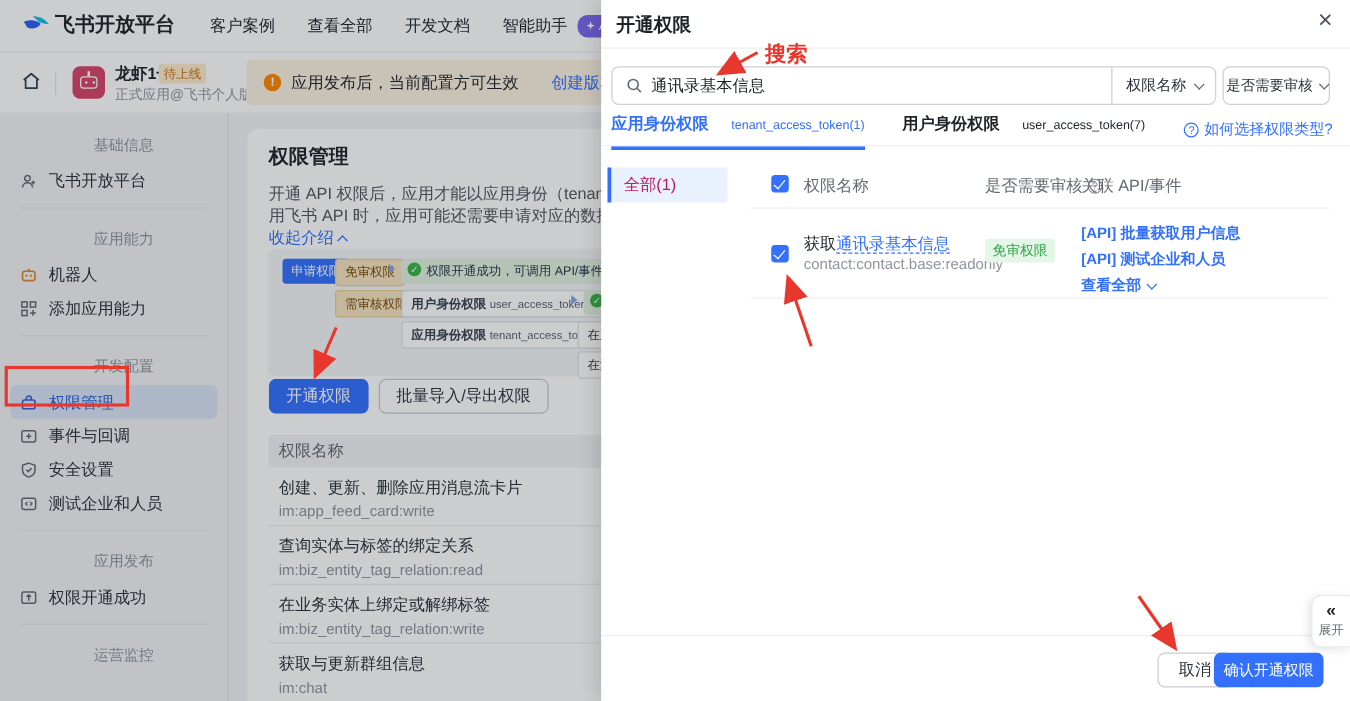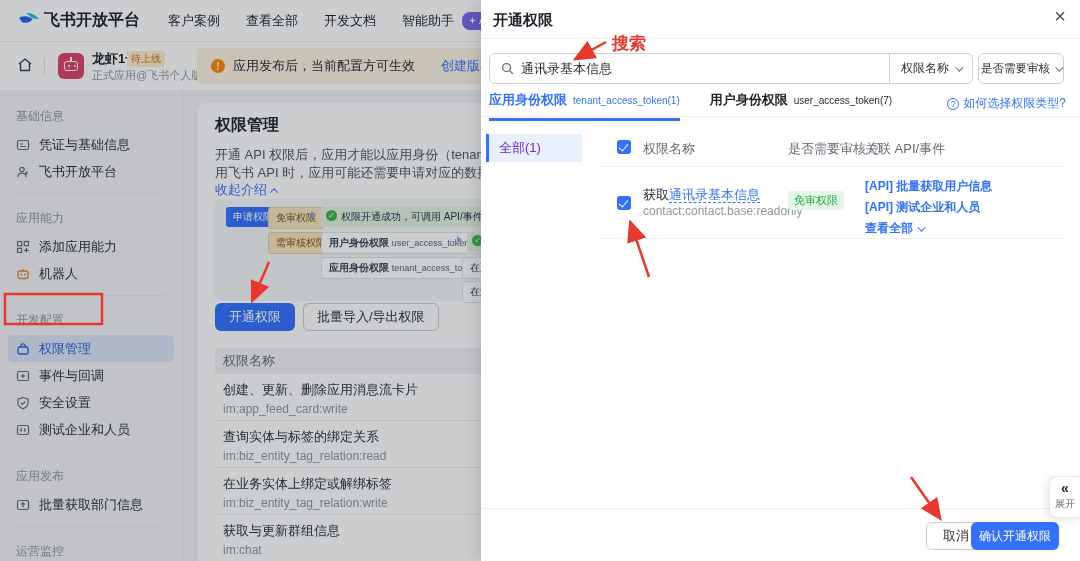--- a/index.html
+++ b/index.html
@@ -31,21 +31,21 @@
   .app-sub { position:absolute; left:92px; top:26px; font-size:11px; color:#8f959e; }
   .notice { position:absolute; left:197px; top:6px; height:36px; width:600px; background:#fdf3e1; border-radius:4px;
             display:flex; align-items:center; padding:0 14px; gap:8px; }
   .notice-ic { width:14px; height:14px; border-radius:50%; background:#f80; color:#fff; font-size:10px; font-weight:bold;
                display:flex; align-items:center; justify-content:center; }
   .notice-text { font-size:13px; color:#1f2329; }
   .notice-link { font-size:13px; color:#3370ff; margin-left:18px; cursor:pointer; }
 
   
   .sidebar { position:absolute; top:90px; left:0; width:183px; bottom:0; border-right:1px solid #e2e4e7; padding-top:10px; }
-  .sec-title { font-size:12px; color:#8f959e; padding:8px 0 6px 16px; }
+  .sec-title { font-size:12px; color:#8f959e; padding:8px 0 6px 16px;text-align:center; }
   .side-item { display:flex; align-items:center; gap:9px; height:27px; margin:0 8px; padding-left:8px;
                font-size:13px; color:#2b3138; border-radius:5px; cursor:pointer; position:relative; }
   .side-item svg { flex:none; color:#646a73; }
   .side-item.active { background:#dbe5f8; color:#3062d4; }
   .side-item.active svg { color:#3062d4; }
   .side-div { height:1px; background:#e8eaec; margin:8px 16px; }
   .robot-svg { color:#d8862a !important; }
 
   
   .card { position:absolute; left:198px; top:103px; width:880px; height:470px; background:#fff; border-radius:8px 8px 0 0; }
@@ -100,31 +100,31 @@
   .sg-div { width:1px; height:29px; background:#cdd0d5; }
   .sg-select { width:82px; display:flex; align-items:center; justify-content:center; gap:6px; font-size:12px;
                color:#2b3138; cursor:pointer; }
   .filter2 { position:absolute; left:497px; top:53px; width:86px; height:31px; border:1px solid #cdd0d5; border-radius:6px;
              display:flex; align-items:center; justify-content:center; gap:5px; font-size:11.5px; color:#2b3138; cursor:pointer; }
   .chev-gray { color:#646a73; }
 
   .tabs { position:absolute; left:8px; top:90px; display:flex; gap:30px; }
   .tab { padding-bottom:9px; cursor:pointer; white-space:nowrap; }
   .tab .tl { font-size:13px; font-weight:bold; }
-  .tab .ts { font-size:10px; margin-left:6px; }
+  .tab .ts { font-size:10px; margin-left:18px; }
   .tab.active { color:#3370ff; border-bottom:3px solid #3370ff; }
   .tab.idle { color:#1f2329; }
   .help-link { position:absolute; right:14px; top:95px; font-size:12px; color:#3370ff; cursor:pointer;
                display:flex; align-items:center; gap:4px; }
   .qmark { display:inline-flex; width:12px; height:12px; border:1px solid currentColor; border-radius:50%;
            font-size:9px; align-items:center; justify-content:center; }
 
   .cat { position:absolute; left:5px; width:96px; height:28px; line-height:28px; font-size:13px; padding-left:13px;
          cursor:pointer; }
-  .cat.active { background:#e9f0fe; color:#6d28d9; border-left:3px solid #3370ff; padding-left:10px; }
+  .cat.active { background:#e9f0fe; color:#be185d; border-left:3px solid #3370ff; padding-left:10px; }
 
   .checkbox { position:absolute; width:14px; height:14px; background:#3370ff; border-radius:3px; cursor:pointer; }
   .checkbox:before { content:""; position:absolute; left:3.5px; top:1.5px; width:4px; height:8px;
                      border-right:1.8px solid #fff; border-bottom:1.8px solid #fff; transform:rotate(40deg); }
   .dw-col { font-size:13px; color:#646a73; position:absolute; display:flex; align-items:center; gap:4px; }
   .q-gray { color:#8f959e; }
   .dw-name { position:absolute; left:162px; top:186px; font-size:13px; }
   .dw-name .hl { color:#3370ff; border-bottom:1px dashed #3370ff; }
   .dw-code { position:absolute; left:162px; top:204px; font-size:12px; color:#8f959e; }
   .audit-badge { position:absolute; left:307px; top:191px; background:#e4f6e6; color:#2ea44a; font-size:11px;
@@ -191,52 +191,45 @@
       <span class="notice-ic">!</span>
       <span class="notice-text">应用发布后，当前配置方可生效</span>
       <span class="notice-link">创建版本</span>
     </div>
   </div>
 
   <aside class="sidebar">
     <div class="sec-title">基础信息</div>
     <div class="side-item">
       <svg width="14" height="14" viewBox="0 0 14 14">
-          <rect x="1.5" y="2.5" width="11" height="9" rx="1.5" fill="none" stroke="currentColor" stroke-width="1.2"></rect>
-          <path d="M4 6 h3 M4 8.5 h6" stroke="currentColor" stroke-width="1.1"></path>
-        </svg>
-      <span>凭证与基础信息</span>
-    </div>
-    <div class="side-item">
-      <svg width="14" height="14" viewBox="0 0 14 14">
           <circle cx="6" cy="4.5" r="2.2" fill="none" stroke="currentColor" stroke-width="1.2"></circle>
           <path d="M2 12 c0-2.5 2-3.8 4-3.8 s4 1.3 4 3.8 M10.5 6.5 v3 M9 8 h3" fill="none" stroke="currentColor" stroke-width="1.2"></path>
         </svg>
       <span>飞书开放平台</span>
     </div>
     <div class="side-div"></div>
     <div class="sec-title">应用能力</div>
-    <div class="side-item">
-      <svg width="14" height="14" viewBox="0 0 14 14">
-          <rect x="1.5" y="1.5" width="4.2" height="4.2" fill="none" stroke="currentColor" stroke-width="1.2"></rect>
-          <rect x="1.5" y="8.3" width="4.2" height="4.2" fill="none" stroke="currentColor" stroke-width="1.2"></rect>
-          <rect x="8.3" y="1.5" width="4.2" height="4.2" fill="none" stroke="currentColor" stroke-width="1.2"></rect>
-          <path d="M10.4 8 v4.5 M8.1 10.3 h4.6" stroke="currentColor" stroke-width="1.2"></path>
-        </svg>
-      <span>添加应用能力</span>
-    </div>
     <div class="side-item">
       <svg class="robot-svg" width="14" height="14" viewBox="0 0 14 14">
           <rect x="2" y="4" width="10" height="7.5" rx="2" fill="none" stroke="currentColor" stroke-width="1.3"></rect>
           <circle cx="5.2" cy="7.5" r="0.9" fill="currentColor"></circle>
           <circle cx="8.8" cy="7.5" r="0.9" fill="currentColor"></circle>
           <path d="M7 2 v2" stroke="currentColor" stroke-width="1.3"></path>
         </svg>
       <span>机器人</span>
     </div>
+    <div class="side-item">
+      <svg width="14" height="14" viewBox="0 0 14 14">
+          <rect x="1.5" y="1.5" width="4.2" height="4.2" fill="none" stroke="currentColor" stroke-width="1.2"></rect>
+          <rect x="1.5" y="8.3" width="4.2" height="4.2" fill="none" stroke="currentColor" stroke-width="1.2"></rect>
+          <rect x="8.3" y="1.5" width="4.2" height="4.2" fill="none" stroke="currentColor" stroke-width="1.2"></rect>
+          <path d="M10.4 8 v4.5 M8.1 10.3 h4.6" stroke="currentColor" stroke-width="1.2"></path>
+        </svg>
+      <span>添加应用能力</span>
+    </div>
     <div class="side-div"></div>
     <div class="sec-title">开发配置</div>
     <div class="side-item active">
       <svg width="14" height="14" viewBox="0 0 14 14">
           <rect x="2" y="5" width="10" height="7" rx="1.5" fill="none" stroke="currentColor" stroke-width="1.3"></rect>
           <path d="M5 5 V3.8 a2 2 0 0 1 4 0 V5" fill="none" stroke="currentColor" stroke-width="1.3"></path>
         </svg>
       <span>权限管理</span>
     </div>
     <div class="side-item">
@@ -260,21 +253,21 @@
         </svg>
       <span>测试企业和人员</span>
     </div>
     <div class="side-div"></div>
     <div class="sec-title">应用发布</div>
     <div class="side-item">
       <svg width="14" height="14" viewBox="0 0 14 14">
           <rect x="1.5" y="2.5" width="11" height="9" rx="1.5" fill="none" stroke="currentColor" stroke-width="1.2"></rect>
           <path d="M7 9.5 V5 M5.3 6.5 L7 4.8 L8.7 6.5" fill="none" stroke="currentColor" stroke-width="1.2"></path>
         </svg>
-      <span>批量获取部门信息</span>
+      <span>权限开通成功</span>
     </div>
     <div class="side-div"></div>
     <div class="sec-title">运营监控</div>
 
   </aside>
 
   <main class="card">
     <div class="page-title">权限管理</div>
     <div class="desc1">开通 API 权限后，应用才能以应用身份（tenant_access_toker</div>
     <div class="desc2"><span>用飞书 API 时，应用可能还需要申请对应的数据权限。</span><a>了解更</a></div>

